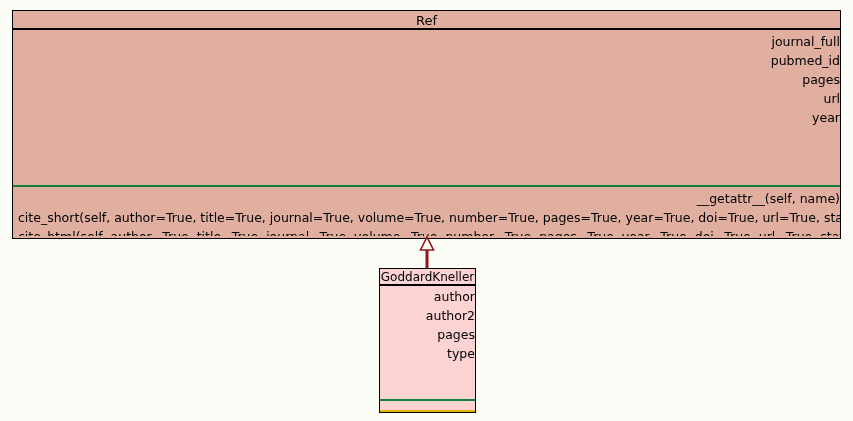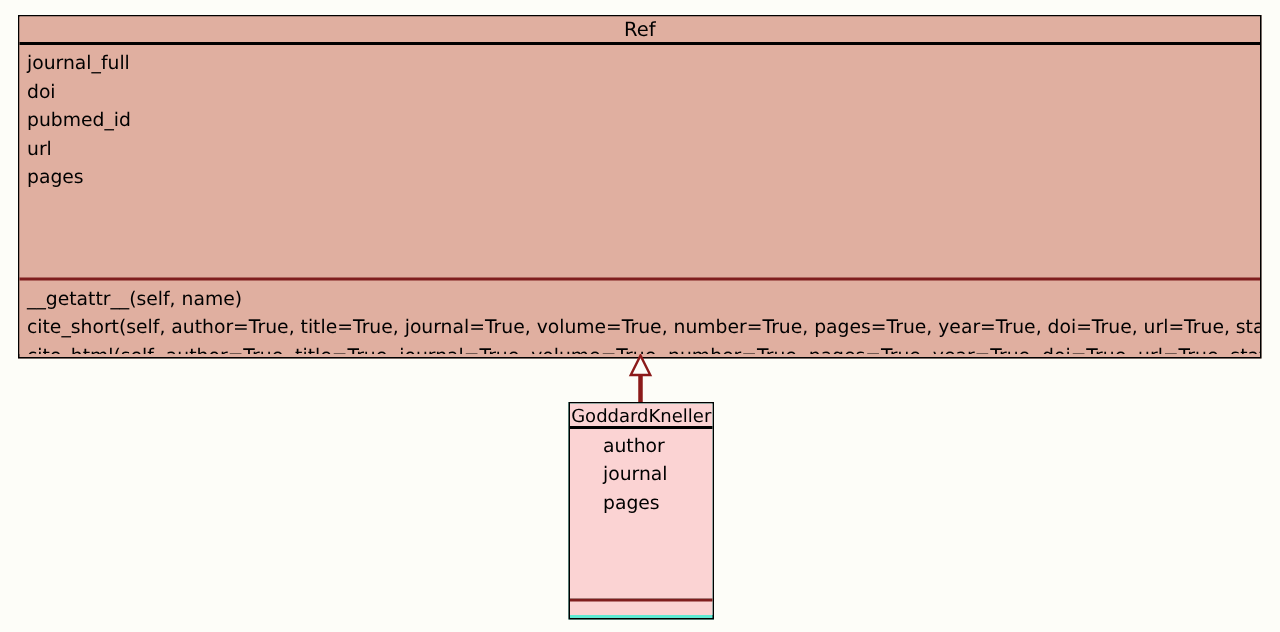--- a/index.html
+++ b/index.html
@@ -34,23 +34,24 @@
     box-sizing: border-box;
     text-align: center;
     border-bottom: 2px solid #000000;
     color: #000000;
     white-space: nowrap;
     overflow: hidden;
   }
   .uml-compartment {
     box-sizing: border-box;
     overflow: hidden;
+    text-align: right;
   }
   .uml-compartment + .uml-compartment {
-    border-top: 2px solid #7f1d1d;
+    border-top: 2px solid #15803d;
   }
   .uml-member {
     white-space: nowrap;
     color: #000000;
     overflow: hidden;
     text-overflow: clip;
   }
 
   
   #class-ref {
@@ -82,21 +83,21 @@
   #ref-methods {
     height: 51px;
   }
 
   
   #class-goddardkneller {
     left: 379px;
     top: 268px;
     width: 97px;
     height: 145px;
-    background: #5eead4;
+    background: #eab308;
   }
   #class-goddardkneller .uml-title {
     height: 17px;
     line-height: 17px;
     font-size: 12px;
     background: #fbd3d3;
   }
   #class-goddardkneller .uml-compartment {
     background: #fbd3d3;
     padding: 1px 0 1px 16px;
@@ -127,43 +128,44 @@
 </head>
 <body>
 
 <div id="diagram-canvas">
 
   <div class="uml-class" id="class-ref">
     <div class="uml-title">Ref</div>
 
     <div class="uml-compartment" id="ref-attributes">
       <div class="uml-member">journal_full</div>
-      <div class="uml-member">doi</div>
       <div class="uml-member">pubmed_id</div>
+      <div class="uml-member">pages</div>
       <div class="uml-member">url</div>
-      <div class="uml-member">pages</div>
+      <div class="uml-member">year</div>
     </div>
 
     <div class="uml-compartment" id="ref-methods">
       <div class="uml-member">__getattr__(self, name)</div>
       <div class="uml-member">cite_short(self, author=True, title=True, journal=True, volume=True, number=True, pages=True, year=True, doi=True, url=True, status=True)</div>
       <div class="uml-member">cite_html(self, author=True, title=True, journal=True, volume=True, number=True, pages=True, year=True, doi=True, url=True, status=True)</div>
     </div>
   </div>
 
   <svg id="inheritance-connector" viewBox="0 0 46 36">
     <line x1="23" y1="36" x2="23" y2="13" stroke="#8b1a1a" stroke-width="3"></line>
     <polygon points="23,1 16.5,14 29.5,14" fill="#fdfdf8" stroke="#8b1a1a" stroke-width="1.6"></polygon>
   </svg>
 
   <div class="uml-class" id="class-goddardkneller">
     <div class="uml-title">GoddardKneller</div>
 
     <div class="uml-compartment" id="gk-attributes">
       <div class="uml-member">author</div>
-      <div class="uml-member">journal</div>
+      <div class="uml-member">author2</div>
       <div class="uml-member">pages</div>
+      <div class="uml-member">type</div>
     </div>
 
     <div class="uml-compartment" id="gk-methods"></div>
   </div>
 
 </div>
 
 </body></html>

